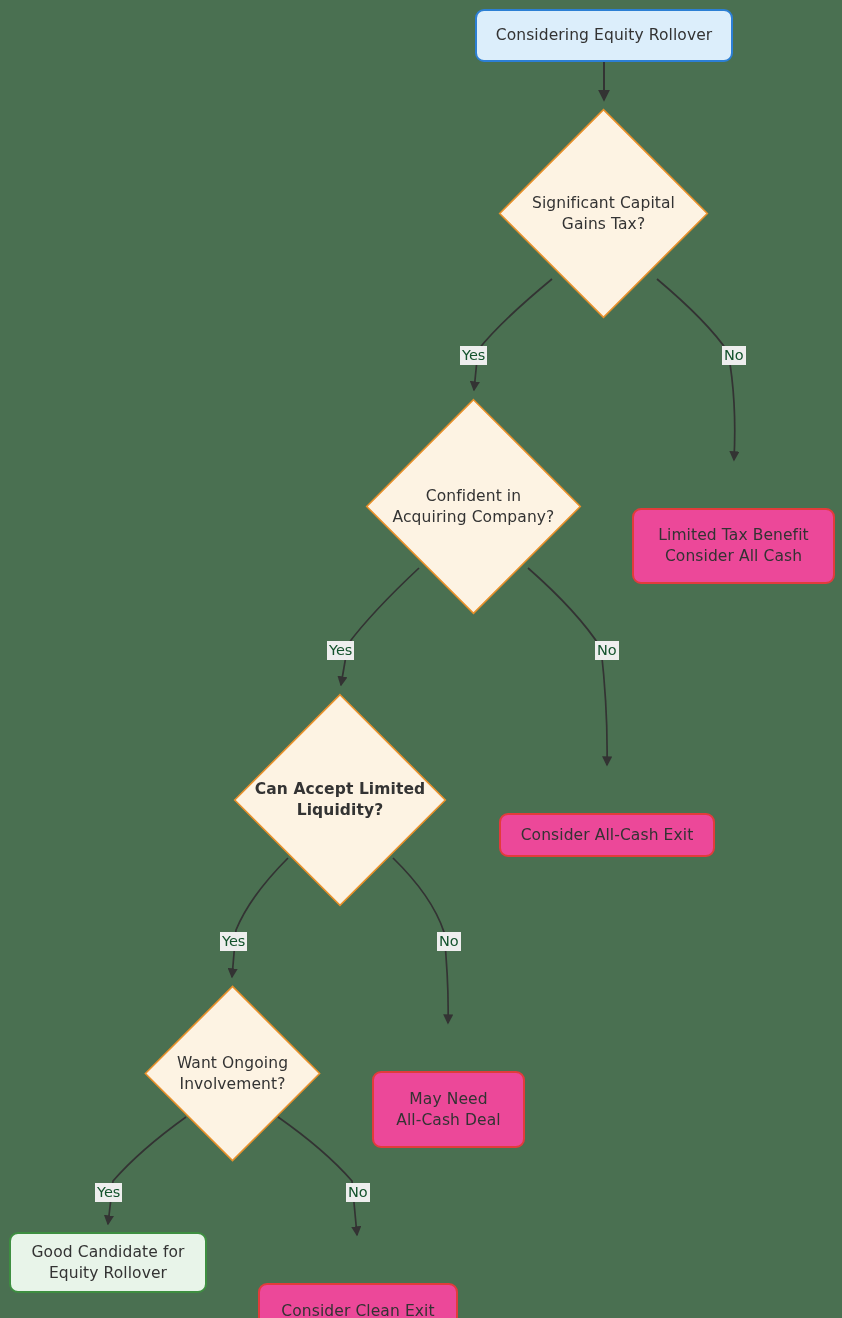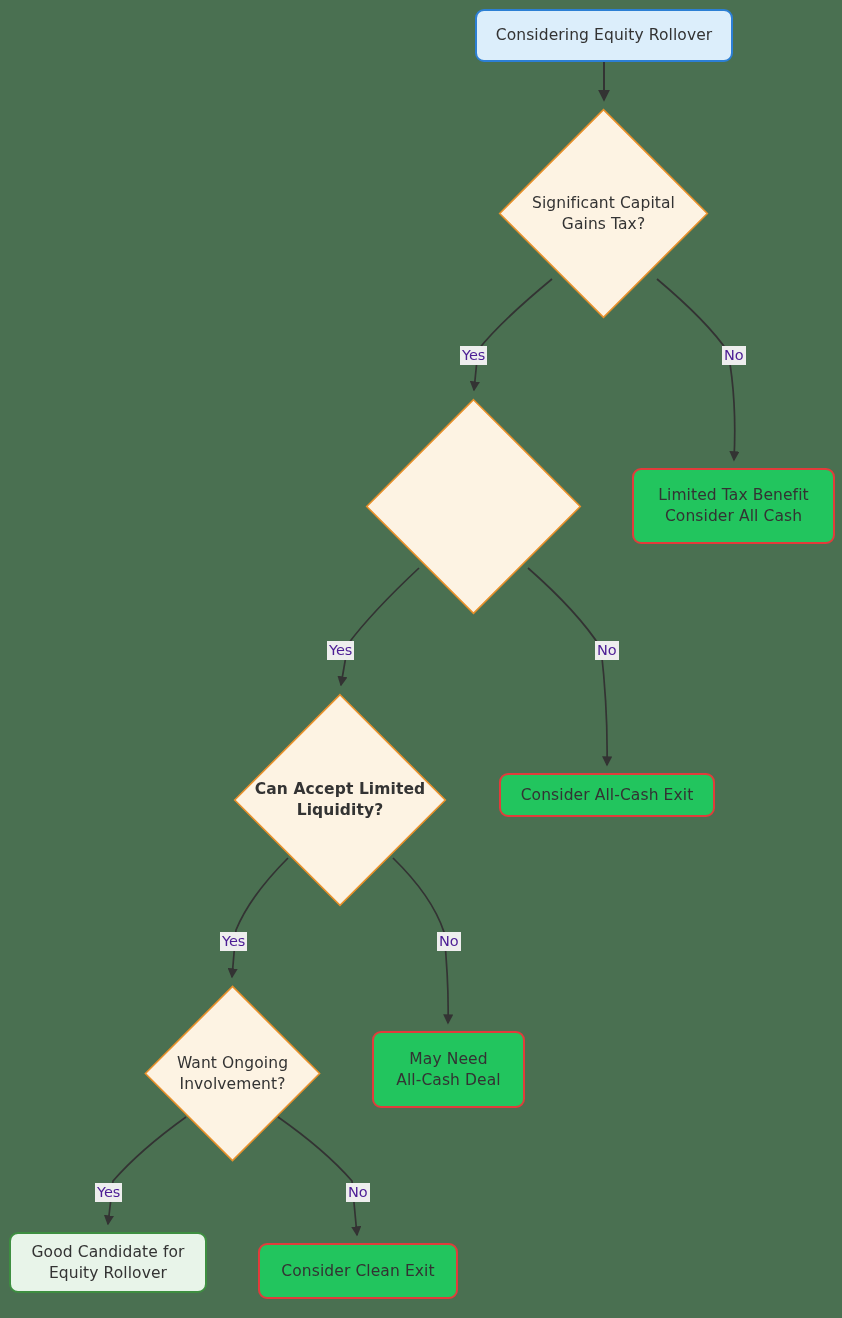--- a/index.html
+++ b/index.html
@@ -51,22 +51,23 @@
   
   .rect {
     border-width: 2px;
     border-style: solid;
   }
   .rect.start {
     background: #dceefb;
     border-color: #2c7fd4;
   }
   .rect.result-negative {
-    background: #22c55e;
+    background: #ec4899;
     border-color: #e23b3b;
+    margin-top: 40px;
   }
   .rect.result-positive {
     background: #e8f4e9;
     border-color: #3e8e41;
   }
 
   
   .diamond {
     background: transparent;
     border: none;
@@ -81,21 +82,21 @@
   }
   .diamond .node-label {
     position: relative;
     z-index: 1;
   }
 
   
   .edge-label {
     position: absolute;
     background: #eeeeee;
-    color: #4c1d95;
+    color: #14532d;
     font-size: 14.5px;
     line-height: 1.15;
     padding: 1px 2px;
     box-sizing: border-box;
     text-align: center;
     white-space: nowrap;
   }
 </style>
 </head>
 <body>
@@ -137,20 +138,22 @@
       <polygon points="50,0.8 99.2,50 50,99.2 0.8,50" fill="#fdf3e3" stroke="#e8902a" stroke-width="1.6" vector-effect="non-scaling-stroke"></polygon>
     </svg>
     <span class="node-label">Significant Capital
 Gains Tax?</span>
   </div>
 
   <div class="node diamond" style="left:365px; top:398px; width:217px; height:217px;">
     <svg class="diamond-shape" viewBox="0 0 100 100" preserveAspectRatio="none">
       <polygon points="50,0.8 99.2,50 50,99.2 0.8,50" fill="#fdf3e3" stroke="#e8902a" stroke-width="1.6" vector-effect="non-scaling-stroke"></polygon>
     </svg>
+    <span class="node-label">Confident in
+Acquiring Company?</span>
   </div>
 
   <div class="node rect result-negative" style="left:632px; top:468px; width:203px; height:76px;">
     <span class="node-label">Limited Tax Benefit
 Consider All Cash</span>
   </div>
 
   <div class="node diamond" style="left:233px; top:693px; width:214px; height:214px;font-weight:bold;">
     <svg class="diamond-shape" viewBox="0 0 100 100" preserveAspectRatio="none">
       <polygon points="50,0.8 99.2,50 50,99.2 0.8,50" fill="#fdf3e3" stroke="#e8902a" stroke-width="1.6" vector-effect="non-scaling-stroke"></polygon>

